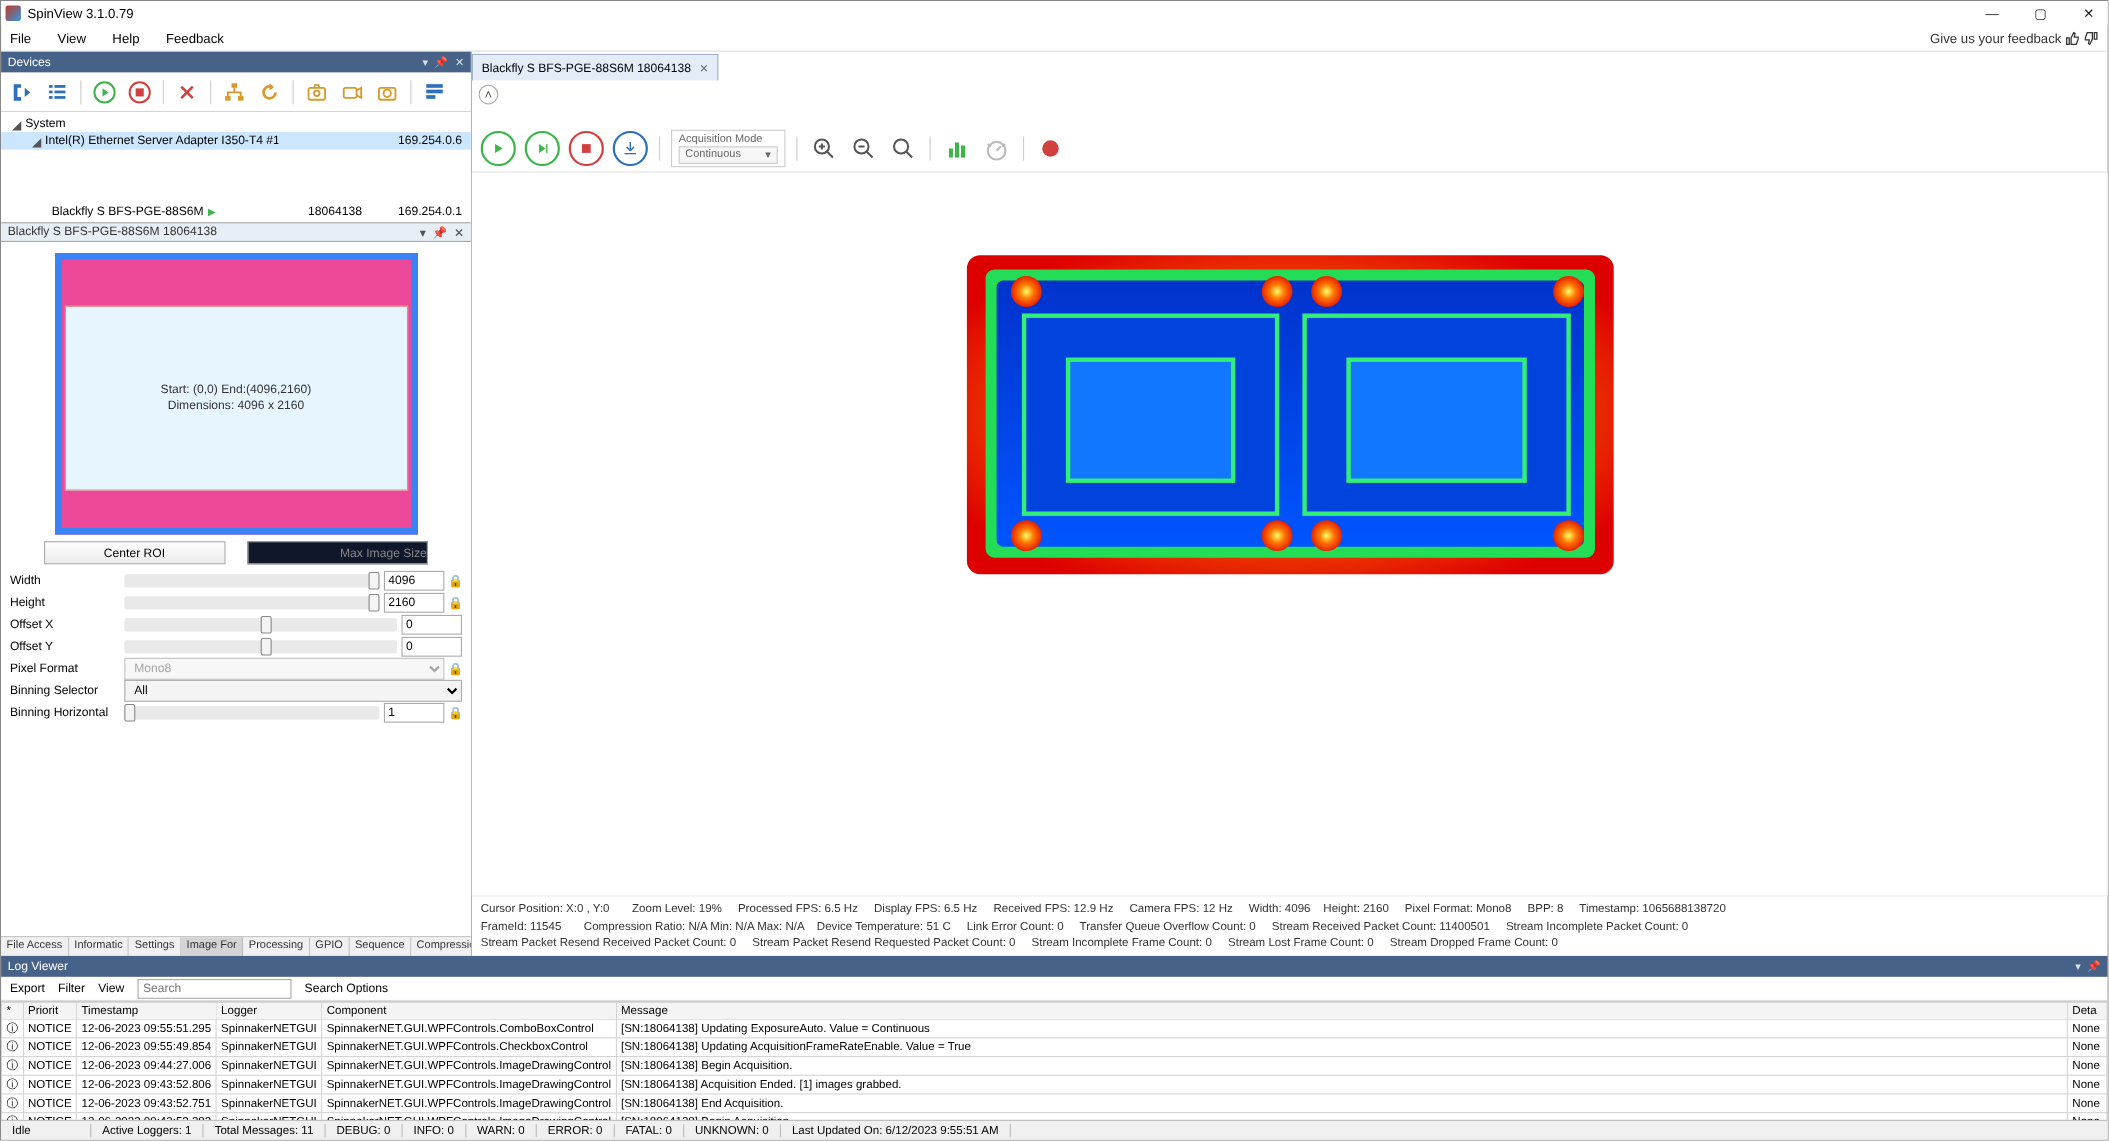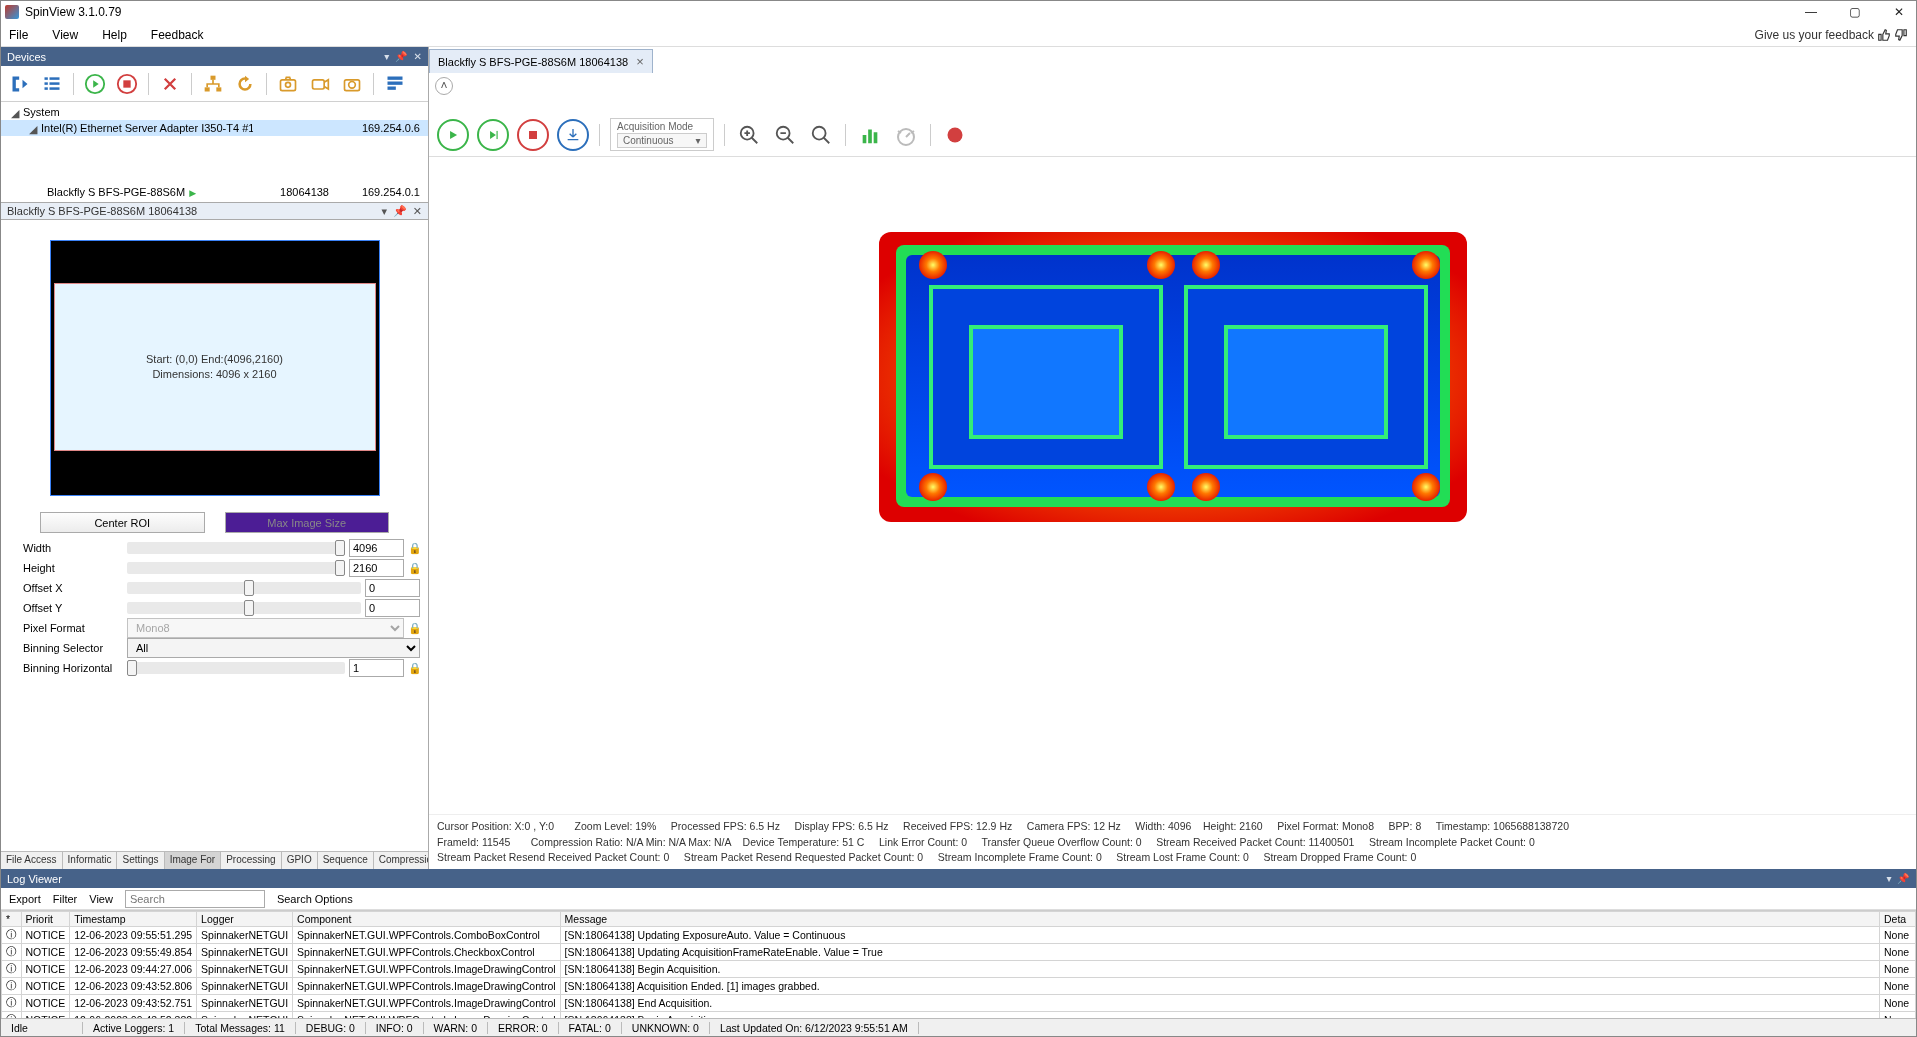--- a/index.html
+++ b/index.html
@@ -49,27 +49,27 @@
 .tree-lbl{flex:1;white-space:nowrap;overflow:hidden;}
 .tree-serial{width:80px;text-align:right;padding-right:4px;}
 .tree-ip{width:95px;text-align:right;padding-right:8px;}
 .playdot{color:#3bb54a;font-size:9px;margin-left:4px;}
 
 
 .camera-panel{flex:1;display:flex;flex-direction:column;}
 .cam-head{height:18px;background:#e8eef6;border-top:1px solid #aaa;border-bottom:1px solid #aaa;display:flex;align-items:center;padding:0 6px;font-size:11px;color:#333;}
 .cam-head .tools{margin-left:auto;display:flex;gap:6px;color:#555;}
 .cam-body{flex:1;overflow-y:auto;padding:4px;background:#fff;position:relative;}
-.viewport-outer{border:1px solid #3b82f6;width:330px;height:256px;margin:16px auto;position:relative;background:#000000;}
+.viewport-outer{border:6px solid #3b82f6;width:330px;height:256px;margin:6px auto;position:relative;background:#ec4899;}
 .viewport-inner{position:absolute;top:42px;left:3px;right:3px;height:168px;border:1px solid #e08888;background:#e6f5ff;display:flex;align-items:center;justify-content:center;text-align:center;font-size:11px;color:#333;line-height:1.4;}
 .btn-row{display:flex;gap:20px;margin:5px 35px;}
 .btn{flex:1;height:21px;border:1px solid #aaa;background:linear-gradient(#fdfdfd,#ececec);font-size:11px;cursor:pointer;}
-.btn:disabled{color:#888;background:#4c1d95;}
+.btn:disabled{color:#888;background:#0f172a;text-align:right;}
 .prop-row{display:flex;align-items:center;height:20px;padding:0 4px;font-size:11px;gap:4px;}
-.prop-lbl{width:100px;margin-left:14px;}
+.prop-lbl{width:100px;}
 .prop-slider{flex:1;height:12px;position:relative;background:#e9e9e9;border-radius:2px;}
 .prop-slider .thumb{position:absolute;top:-2px;width:10px;height:16px;background:#f4f4f4;border:1px solid #888;border-radius:2px;}
 .prop-input{width:55px;height:18px;border:1px solid #aaa;padding:0 3px;font-size:11px;}
 .lock{width:12px;height:12px;color:#d99a2b;}
 .prop-select{flex:1;height:20px;border:1px solid #aaa;background:#f4f4f4;font-size:11px;padding:0 4px;}
 
 .tabstrip{height:18px;background:#f0f0f0;border-top:1px solid #bbb;display:flex;font-size:10px;overflow:hidden;}
 .tabstrip span{padding:2px 5px;border-right:1px solid #bbb;background:#f0f0f0;color:#333;cursor:pointer;white-space:nowrap;}
 .tabstrip span.active{background:#d4d4d4;}
 

